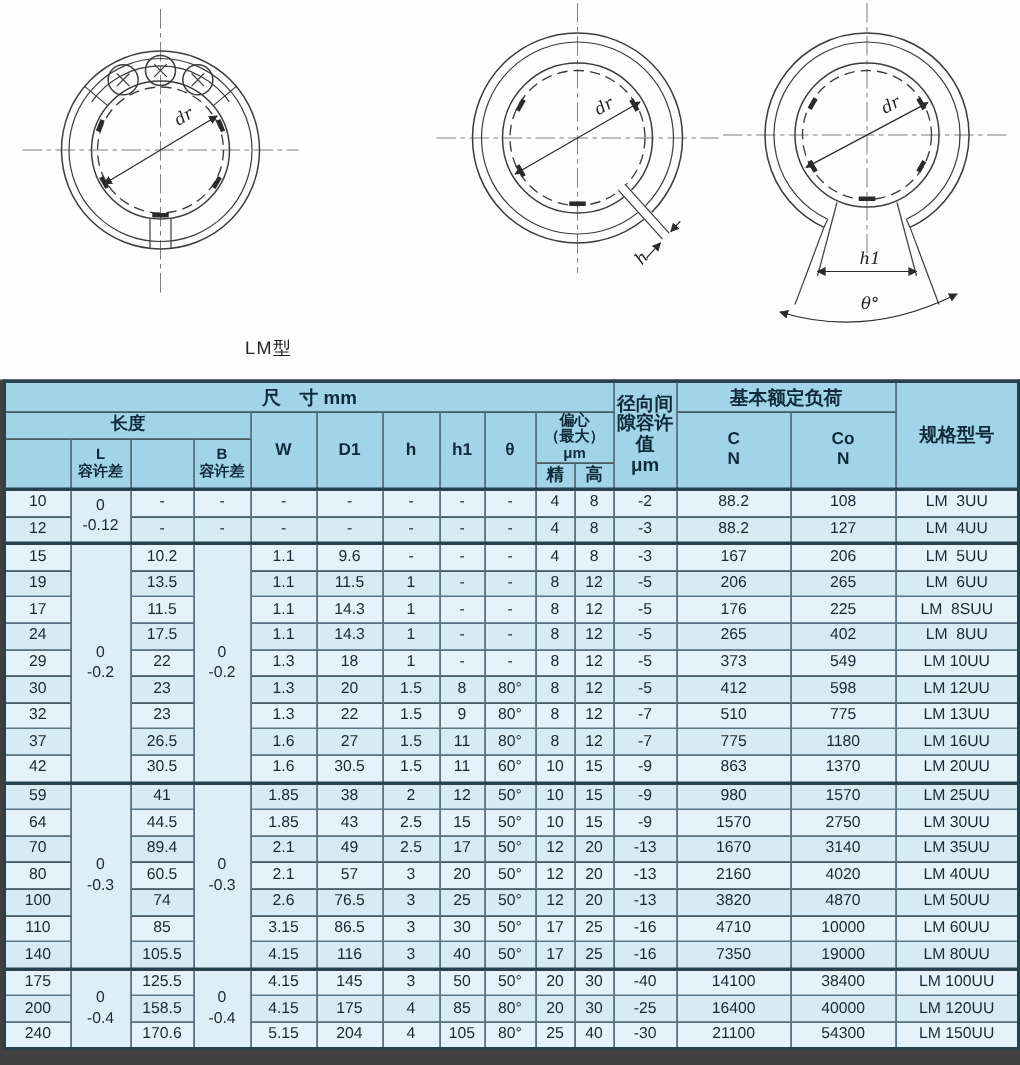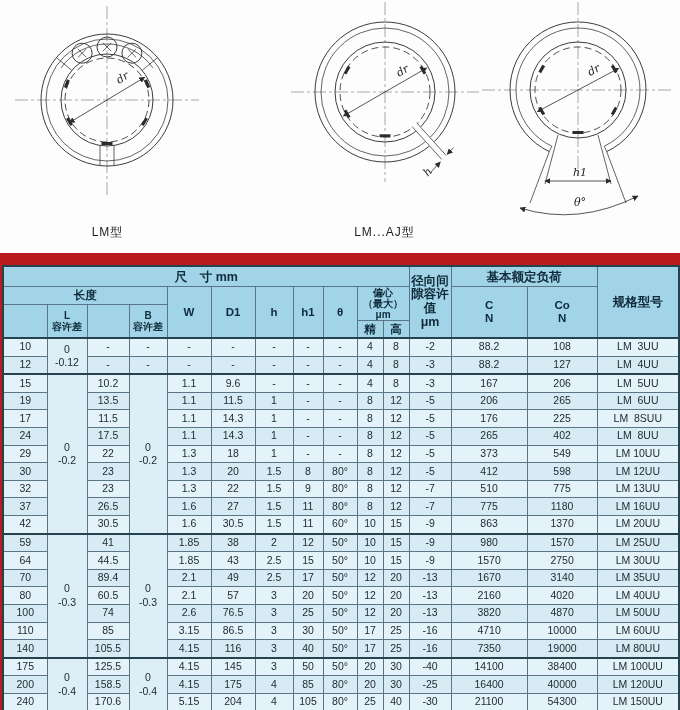--- a/index.html
+++ b/index.html
@@ -17,21 +17,21 @@
   .thin{stroke:#3c3c3c;fill:none;stroke-width:.8;}
   .cline{stroke:#707070;fill:none;stroke-width:.6;stroke-dasharray:13 3 3 3;}
   .dash{stroke:#3c3c3c;fill:none;stroke-width:.9;stroke-dasharray:7 4;}
   .tick{stroke:#2b2b2b;stroke-width:3;fill:none;}
   .dim{stroke:#2b2b2b;stroke-width:.8;fill:none;}
   .dimtext{font-family:"DejaVu Serif","Liberation Serif",serif;
            font-style:italic;font-size:11px;fill:#1f1f1f;}
 
   
   .table-area{position:absolute;left:0;top:253px;width:680px;height:457px;
-              background:#b91c1c;padding:12px 2px;box-sizing:border-box;}
+              background:#404040;padding:0 2px;box-sizing:border-box;}
   table{border-collapse:collapse;table-layout:fixed;width:676px;
         border:2px solid #27424f;}
   th,td{border:1px solid #5a7686;padding:0;text-align:center;
         color:#1b2730;font-size:10.5px;line-height:1.12;overflow:hidden;}
   thead th{background:#a2d4e8;font-weight:bold;font-size:11.5px;color:#0f2b3a;
            white-space:pre-line;}
   thead{border-bottom:2px solid #27424f;}
   thead tr.hr1 th{height:19px;font-size:12.5px;}
   thead tr.hr2 th{height:17px;margin-left:32px;}
   thead tr.hr3 th{height:27px;}
@@ -86,21 +86,21 @@
         <line class="tick" x1="139.6" y1="118.1" x2="135.4" y2="125.3"></line>
         <line class="tick" x1="94.5" y1="143.5" x2="105.5" y2="143.5" stroke-width="3.5"></line>
 
         <line class="thin" x1="93" y1="146" x2="93" y2="166"></line>
         <line class="thin" x1="107" y1="146" x2="107" y2="166"></line>
 
         <line class="dim" x1="62.3" y1="122.7" x2="137.7" y2="77.3" marker-start="url(#arr1)" marker-end="url(#arr1)"></line>
         <text class="dimtext" x="112" y="84" transform="rotate(-31 112 84)">dr</text>
       </svg>
     </div>
-    <div class="cap" style="left:20px;">LM型</div>
+    <div class="cap" style="left:20px;text-align:right;">LM型</div>
 
     <div class="fig" style="left:285px;top:0;">
       <svg width="205" height="215" viewBox="0 0 205 215">
         <defs>
           <marker id="arr2" viewBox="0 0 10 10" refX="9" refY="5" markerWidth="7.5" markerHeight="7.5" orient="auto-start-reverse">
             <path d="M0,0 L10,5 L0,10 z" fill="#2b2b2b"></path>
           </marker>
         </defs>
         <line class="cline" x1="100" y1="2" x2="100" y2="182"></line>
         <line class="cline" x1="6" y1="92" x2="194" y2="92"></line>
@@ -117,21 +117,20 @@
         <line class="thin" x1="131.6" y1="122.7" x2="161.1" y2="155.4"></line>
         <line class="thin" x1="127.2" y1="126.7" x2="156.7" y2="159.4"></line>
         <line class="dim" x1="168.5" y1="147.5" x2="162.2" y2="154.4" marker-end="url(#arr2)"></line>
         <line class="dim" x1="146" y1="172" x2="155.3" y2="161.9" marker-end="url(#arr2)"></line>
         <text class="dimtext" x="143" y="177" transform="rotate(-48 143 177)">h</text>
 
         <line class="dim" x1="58.4" y1="116" x2="141.6" y2="68" marker-start="url(#arr2)" marker-end="url(#arr2)"></line>
         <text class="dimtext" x="114" y="77" transform="rotate(-30 114 77)">dr</text>
       </svg>
     </div>
-    <div class="cap" style="left:297px;">LM...AJ型</div>
 
     <div class="fig" style="left:478px;top:0;">
       <svg width="200" height="232" viewBox="0 0 200 232">
         <defs>
           <marker id="arr3" viewBox="0 0 10 10" refX="9" refY="5" markerWidth="7.5" markerHeight="7.5" orient="auto-start-reverse">
             <path d="M0,0 L10,5 L0,10 z" fill="#2b2b2b"></path>
           </marker>
         </defs>
         <line class="cline" x1="100" y1="2" x2="100" y2="178"></line>
         <line class="cline" x1="4" y1="90" x2="196" y2="90"></line>

